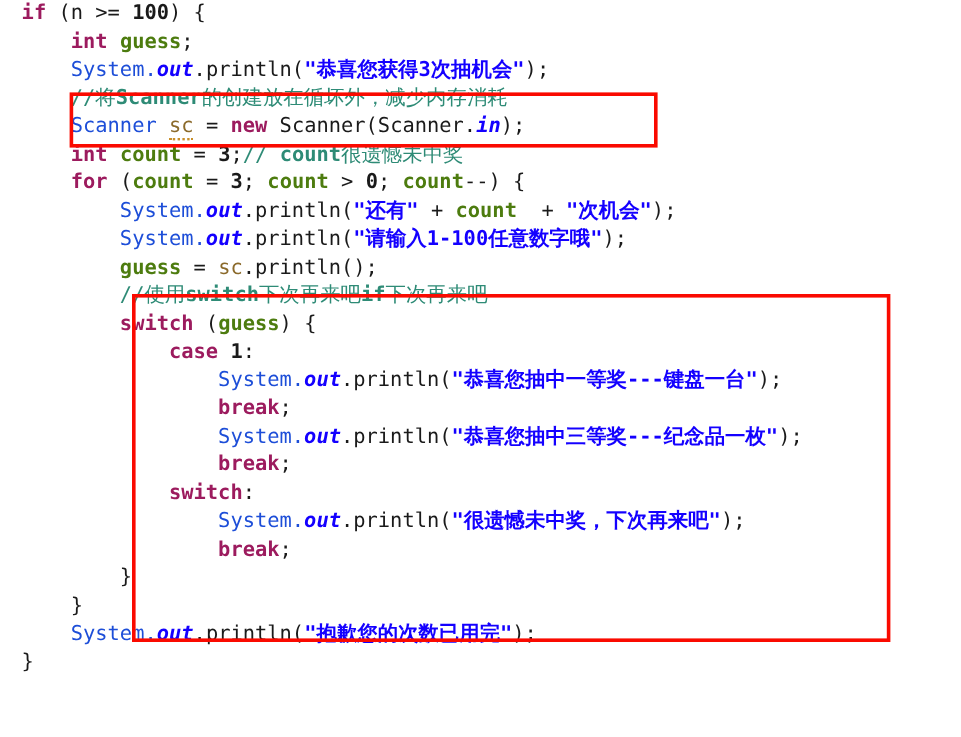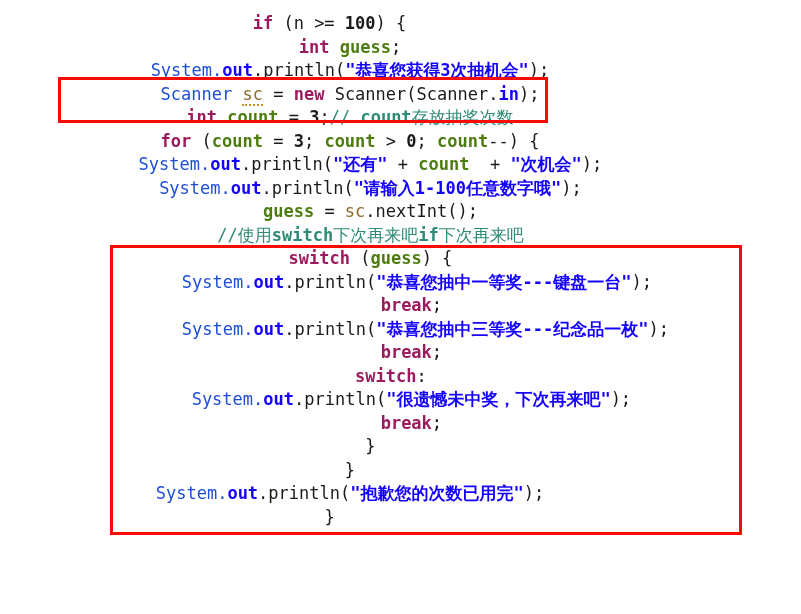--- a/index.html
+++ b/index.html
@@ -18,44 +18,43 @@
     position: relative;
     width: 801px;
     height: 614px;
     background: #ffffff;
     padding: 0;
   }
 
   .code-area {
     position: absolute;
     left: 0;
-    top: 12px;
+    top: 0;
     width: 641px;
-    text-align: center;
   }
 
   .line {
     height: 23.5px;
     line-height: 23.5px;
     white-space: pre;
     font-size: 17px;
     font-family: "DejaVu Sans Mono", "Liberation Mono", monospace;
     color: #1a1a1a;
     padding-left: 18px;
     letter-spacing: 0px;
   }
 
   
   .kw   { color: #9c1b5e; font-weight: bold; }      
   .plain{ color: #1a1a1a; }
   .num  { color: #1a1a1a; font-weight: bold; }
   .str  { color: #1400ff; font-weight: bold; }
   .cmt  { color: #2e8b76; }
   .cmt-kw { color: #2e8b76; font-weight: bold; }
-  .fld  { color: #1400ff; font-weight: bold; } 
+  .fld  { color: #1400ff; font-style: italic; font-weight: bold; } 
   .var  { color: #8b6a2b; }
   .varu {
     color: #8b6a2b;
     border-bottom: 2px dotted #c98f2a;
   }
   .ident{ color: #4d7c0f; font-weight: bold; }
   .cls  { color: #1d4ed8; }
 
   
   .redbox {
@@ -79,28 +78,30 @@
 </style>
 </head>
 <body>
 
 <div id="editor">
 
   <div class="code-area">
       <div class="line"><span class="kw">if</span><span class="plain"> (n &gt;= </span><span class="num">100</span><span class="plain">) {</span></div>
       <div class="line"><span class="plain">    </span><span class="kw">int</span><span class="plain"> </span><span class="ident">guess</span><span class="plain">;</span></div>
       <div class="line"><span class="plain">    </span><span class="cls">System.</span><span class="fld">out</span><span class="plain">.println(</span><span class="str">"恭喜您获得3次抽机会"</span><span class="plain">);</span></div>
+      <div class="line"><span class="plain">    </span><span class="cmt">//将</span><span class="cmt-kw">Scanner</span><span class="cmt">的创建放在循坏外，减少内存消耗</span></div>
       <div class="line"><span class="plain">    </span><span class="cls">Scanner</span><span class="plain"> </span><span class="varu">sc</span><span class="plain"> = </span><span class="kw">new</span><span class="plain"> Scanner(Scanner.</span><span class="fld">in</span><span class="plain">);</span></div>
-      <div class="line"><span class="plain">    </span><span class="kw">int</span><span class="plain"> </span><span class="ident">count</span><span class="plain"> = </span><span class="num">3</span><span class="plain">;</span><span class="cmt">// </span><span class="cmt-kw">count</span><span class="cmt">存放抽奖次数</span></div>
+      <div class="line"><span class="plain">    </span><span class="kw">int</span><span class="plain"> </span><span class="ident">count</span><span class="plain"> = </span><span class="num">3</span><span class="plain">;</span><span class="cmt">// </span><span class="cmt-kw">count</span><span class="cmt">很遗憾未中奖</span></div>
       <div class="line"><span class="plain">    </span><span class="kw">for</span><span class="plain"> (</span><span class="ident">count</span><span class="plain"> = </span><span class="num">3</span><span class="plain">; </span><span class="ident">count</span><span class="plain"> &gt; </span><span class="num">0</span><span class="plain">; </span><span class="ident">count</span><span class="plain">--) {</span></div>
       <div class="line"><span class="plain">        </span><span class="cls">System.</span><span class="fld">out</span><span class="plain">.println(</span><span class="str">"还有"</span><span class="plain"> + </span><span class="ident">count</span><span class="plain">  + </span><span class="str">"次机会"</span><span class="plain">);</span></div>
       <div class="line"><span class="plain">        </span><span class="cls">System.</span><span class="fld">out</span><span class="plain">.println(</span><span class="str">"请输入1-100任意数字哦"</span><span class="plain">);</span></div>
-      <div class="line"><span class="plain">        </span><span class="ident">guess</span><span class="plain"> = </span><span class="var">sc</span><span class="plain">.nextInt();</span></div>
+      <div class="line"><span class="plain">        </span><span class="ident">guess</span><span class="plain"> = </span><span class="var">sc</span><span class="plain">.println();</span></div>
       <div class="line"><span class="plain">        </span><span class="cmt">//使用</span><span class="cmt-kw">switch</span><span class="cmt">下次再来吧</span><span class="cmt-kw">if</span><span class="cmt">下次再来吧</span></div>
       <div class="line"><span class="plain">        </span><span class="kw">switch</span><span class="plain"> (</span><span class="ident">guess</span><span class="plain">) {</span></div>
+      <div class="line"><span class="plain">            </span><span class="kw">case</span><span class="plain"> </span><span class="num">1</span><span class="plain">:</span></div>
       <div class="line"><span class="plain">                </span><span class="cls">System.</span><span class="fld">out</span><span class="plain">.println(</span><span class="str">"恭喜您抽中一等奖---键盘一台"</span><span class="plain">);</span></div>
       <div class="line"><span class="plain">                </span><span class="kw">break</span><span class="plain">;</span></div>
       <div class="line"><span class="plain">                </span><span class="cls">System.</span><span class="fld">out</span><span class="plain">.println(</span><span class="str">"恭喜您抽中三等奖---纪念品一枚"</span><span class="plain">);</span></div>
       <div class="line"><span class="plain">                </span><span class="kw">break</span><span class="plain">;</span></div>
       <div class="line"><span class="plain">            </span><span class="kw">switch</span><span class="plain">:</span></div>
       <div class="line"><span class="plain">                </span><span class="cls">System.</span><span class="fld">out</span><span class="plain">.println(</span><span class="str">"很遗憾未中奖，下次再来吧"</span><span class="plain">);</span></div>
       <div class="line"><span class="plain">                </span><span class="kw">break</span><span class="plain">;</span></div>
       <div class="line"><span class="plain">        </span><span class="plain">}</span></div>
       <div class="line"><span class="plain">    </span><span class="plain">}</span></div>
       <div class="line"><span class="plain">    </span><span class="cls">System.</span><span class="fld">out</span><span class="plain">.println(</span><span class="str">"抱歉您的次数已用完"</span><span class="plain">);</span></div>

